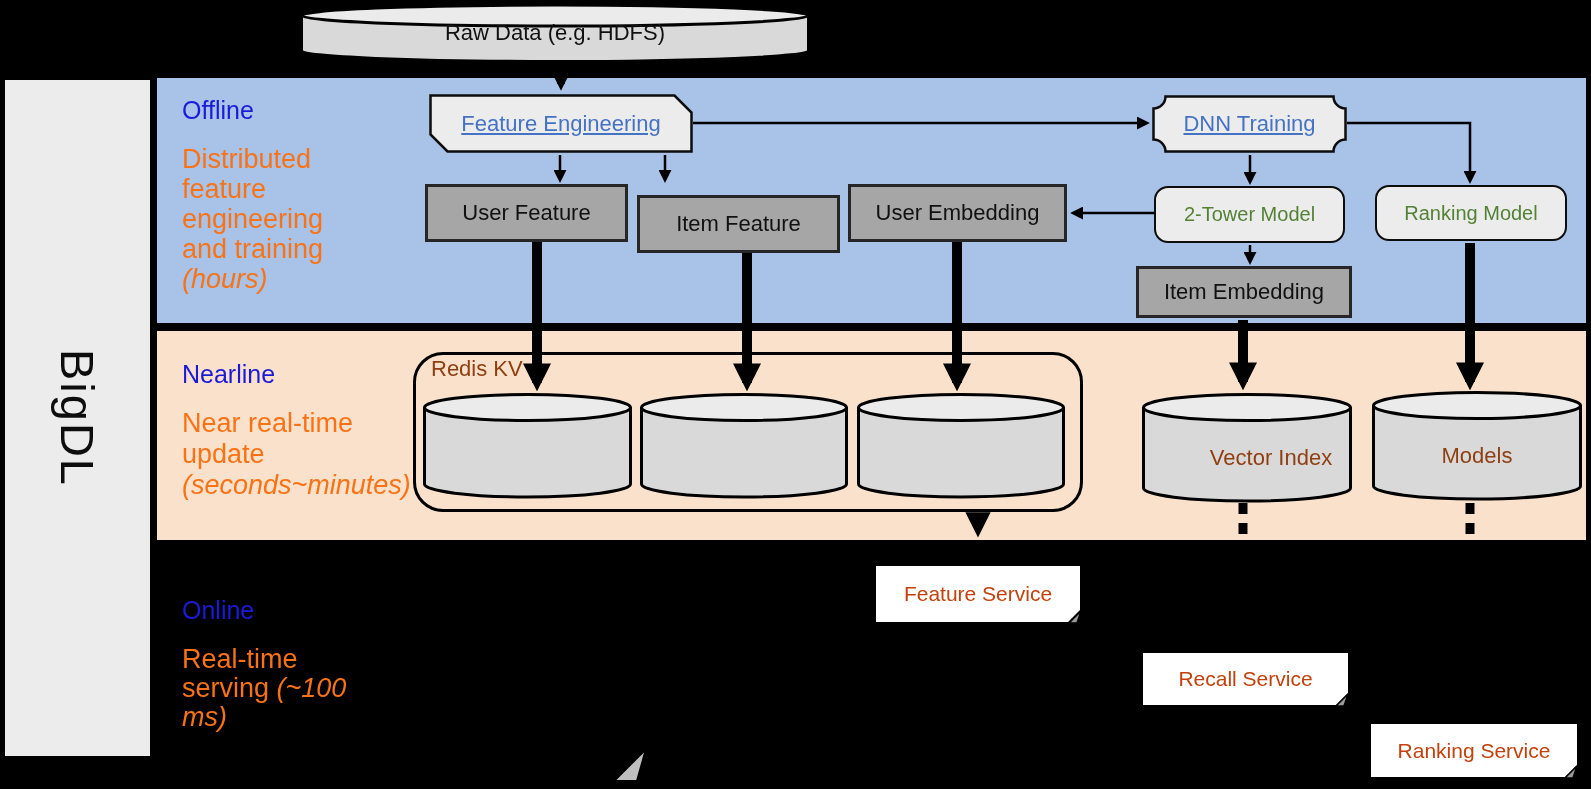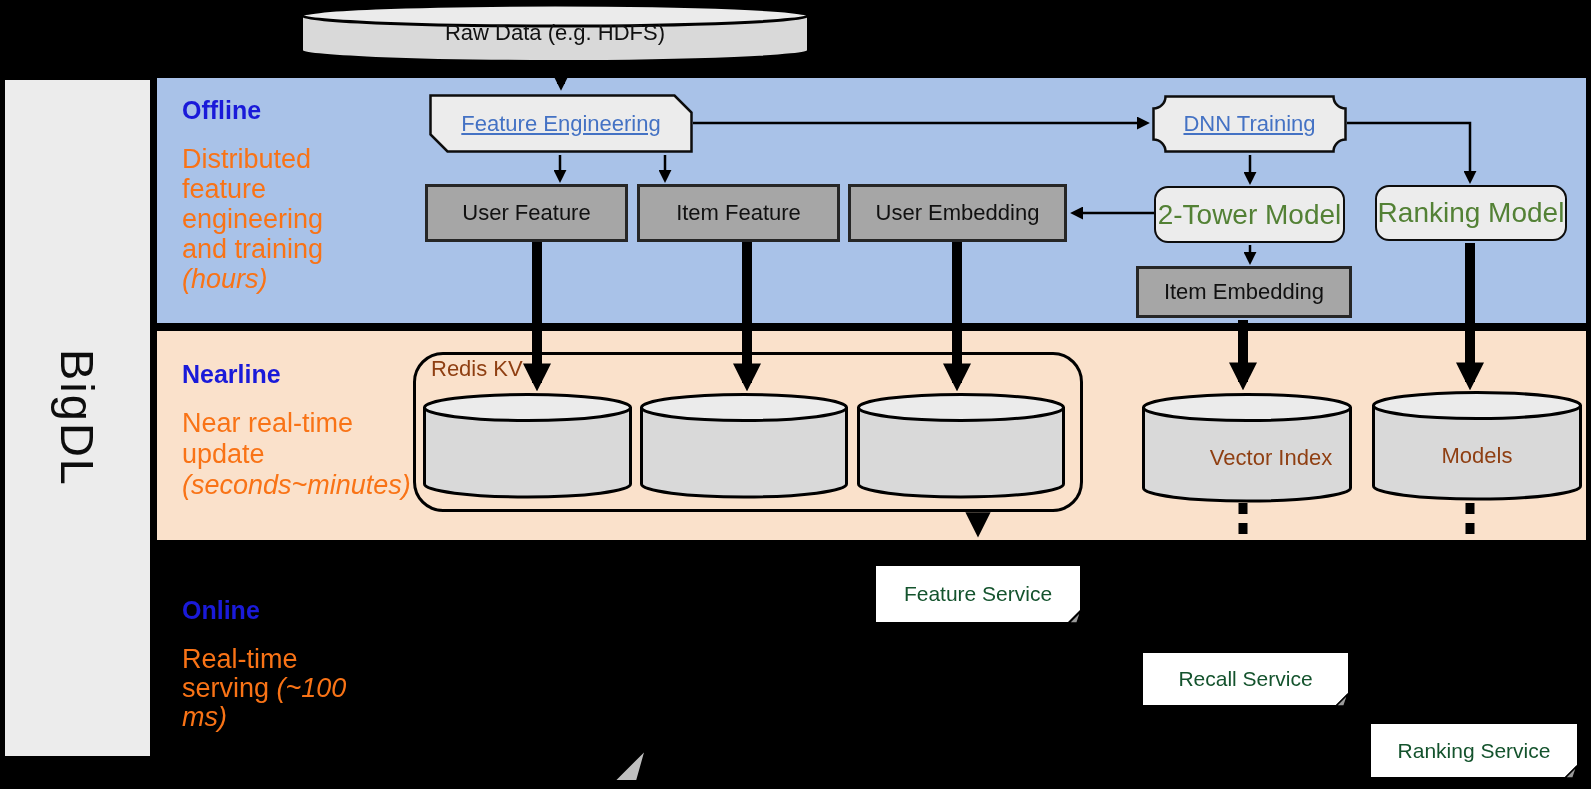--- a/index.html
+++ b/index.html
@@ -10,56 +10,56 @@
   
   #band-offline{left:157px;top:78px;width:1429px;height:245px;background:#a9c2e8;}
   #band-nearline{left:157px;top:331px;width:1429px;height:209px;background:#fae1cb;}
 
   
   #sidebar{left:5px;top:80px;width:145px;height:676px;background:#ececec;
            display:flex;align-items:center;justify-content:center;}
   #sidebar .vtext{writing-mode:vertical-rl;font-size:47px;color:#0d0d0d;letter-spacing:2px;}
 
   
-  .sec-title{font-size:25px;font-weight:bold;color:#1a1ad9;}
+  .sec-title{font-size:25px;font-weight:normal;color:#1a1ad9;}
   .sec-desc{font-size:27px;line-height:30px;color:#f97316;margin-top:19px;}
   .sec-desc em{font-style:italic;}
   #offline-text{left:182px;top:96px;width:190px;}
   #nearline-text{left:182px;top:360px;width:205px;}
   #nearline-text .sec-desc{line-height:31px;}
   #online-text{left:182px;top:596px;width:165px;}
   #online-text .sec-desc{line-height:29px;margin-top:20px;}
 
   
   .node{display:flex;align-items:center;justify-content:center;text-align:center;}
   .graybox{background:#a6a6a6;border:3px solid #262626;box-sizing:border-box;
            font-size:22px;color:#111;}
   .roundbox{background:#ececec;border:2px solid #0d0d0d;border-radius:14px;box-sizing:border-box;
-            font-size:28px;color:#538135;}
+            font-size:20px;color:#538135;}
   .shapebox span{position:relative;z-index:2;text-decoration:underline;}
   .shapebox svg{position:absolute;inset:0;z-index:1;}
 
   #fe{left:429px;top:94px;width:264px;height:59px;font-size:22px;color:#4472c4;}
   #dnn{left:1152px;top:95px;width:195px;height:58px;font-size:22px;color:#4472c4;}
   #uf{left:425px;top:184px;width:203px;height:58px;}
-  #if{left:637px;top:184px;width:203px;height:58px;}
+  #if{left:637px;top:195px;width:203px;height:58px;}
   #ue{left:848px;top:184px;width:219px;height:58px;}
   #tower{left:1154px;top:186px;width:191px;height:57px;}
   #rankmodel{left:1375px;top:185px;width:192px;height:56px;}
   #ie{left:1136px;top:266px;width:216px;height:52px;}
 
   
   #redis-box{left:413px;top:352px;width:670px;height:160px;border:3px solid #000;
              border-radius:30px;box-sizing:border-box;}
   #redis-label{left:431px;top:356px;font-size:22px;color:#8f3f12;}
   .cyl-label{font-size:22px;color:#8f3f12;display:flex;align-items:center;justify-content:center;
              padding-top:20px;box-sizing:border-box;}
 
   
-  .doc{background:#fff;color:#14532d;font-size:21px;
+  .doc{background:#fff;color:#c2410c;font-size:21px;
        display:flex;align-items:center;justify-content:center;text-align:right;}
   .doc-clip-sm{clip-path:polygon(0 0,100% 0,100% calc(100% - 12px),calc(100% - 12px) 100%,0 100%);}
   #featsvc{left:876px;top:566px;width:204px;height:56px;}
   #recallsvc{left:1143px;top:653px;width:205px;height:52px;}
   #ranksvc{left:1371px;top:724px;width:206px;height:53px;}
   #recdoc{left:475px;top:580px;width:173px;height:202px;font-size:22px;line-height:30px;
           clip-path:polygon(0 0,100% 0,100% calc(100% - 34px),calc(100% - 34px) 100%,0 100%);}
   .fold{position:absolute;right:0;bottom:0;z-index:3;}
 
   #connectors{left:0;top:0;width:1591px;height:789px;pointer-events:none;}

